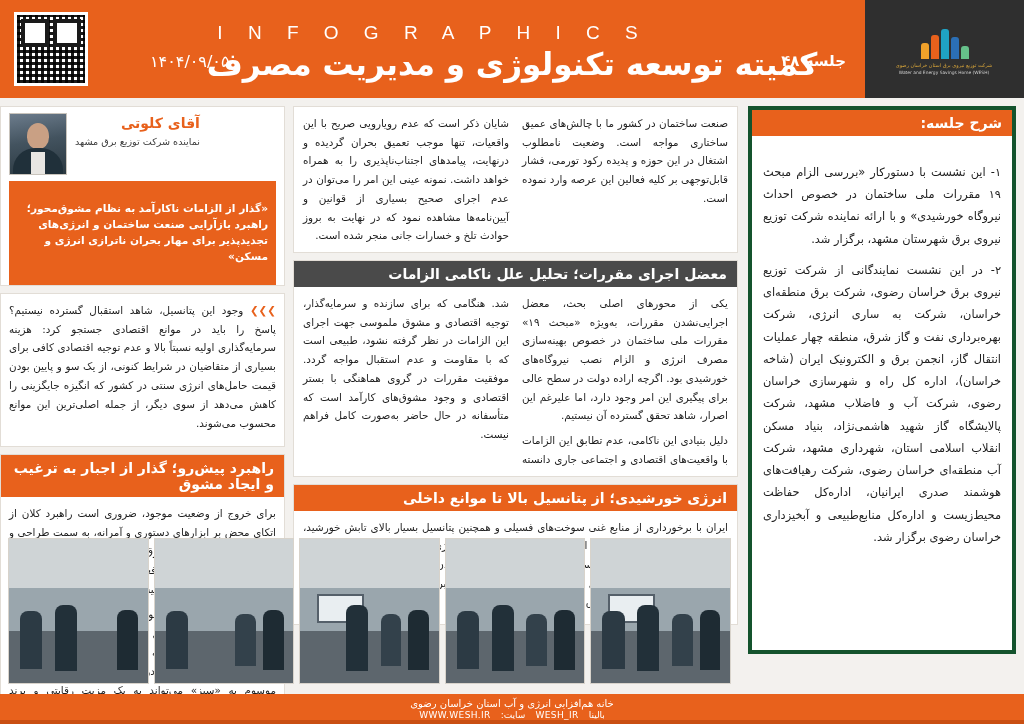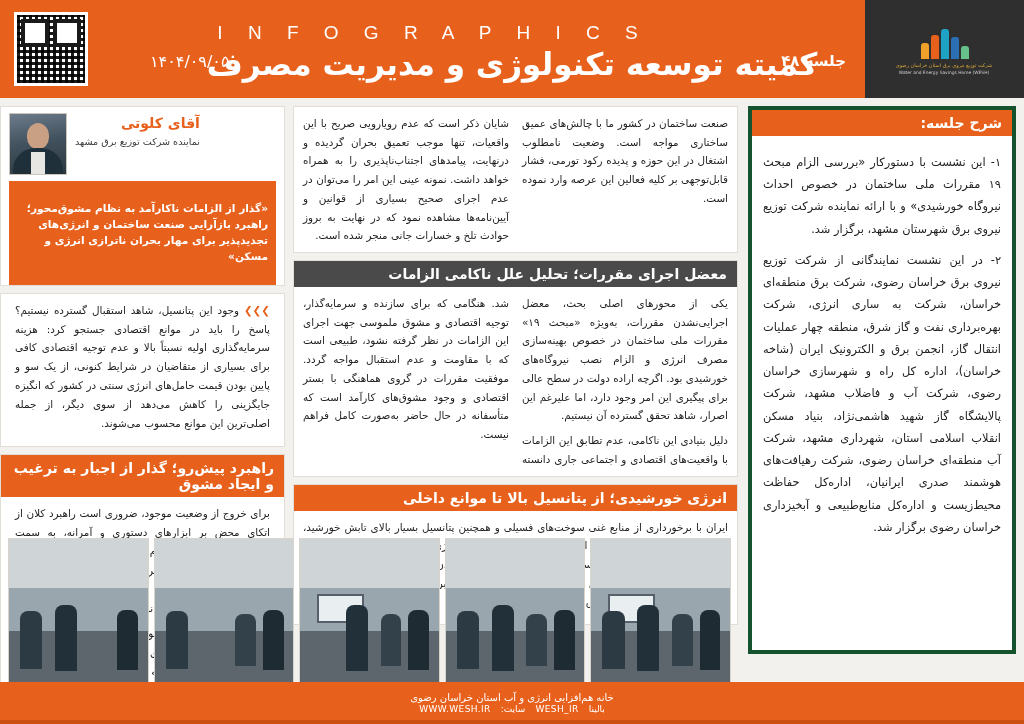--- a/index.html
+++ b/index.html
@@ -96,21 +96,21 @@
     position: absolute; top: 8px; right: 8px; width: 268px; height: 548px;
     background: #ffffff; border: 4px solid #14532d;
   }
   .sec-head {
     background: #e8611c; color: #ffffff;
     font-size: 14px; font-weight: bold;
     padding: 5px 10px; text-align: right; direction: rtl;
   }
   .sec-head.dark { background: #4a4a4a; }
   .col-right .body {
-    padding: 15px 11px; direction: rtl; text-align: justify;
+    padding: 25px 11px; direction: rtl; text-align: justify;
     font-size: 11.4px; line-height: 1.95; color: #1e1e1e;
   }
   .col-right .body p { margin-bottom: 9px; }
 
   
   .col-mid {
     position: absolute; top: 8px; right: 286px; width: 445px; height: 548px;
   }
   .mid-block { background: #ffffff; border: 1px solid #e2ddd6; margin-bottom: 7px; }
   .mid-block .body {
@@ -150,21 +150,21 @@
   .speaker-meta { direction: rtl; text-align: right; padding-top: 2px; }
   .speaker-name { color: #e8611c; font-size: 14px; font-weight: bold; }
   .speaker-role { color: #3a3a3a; font-size: 9.6px; margin-top: 4px; line-height: 1.5; }
   .left-strip {
     background: #e8611c; color: #fff; font-size: 10.6px; font-weight: bold;
     padding: 20px 8px; direction: rtl; text-align: right; line-height: 1.5;
     margin-top: 6px;
   }
   .left-block { background: #ffffff; border: 1px solid #e2ddd6; margin-bottom: 7px; }
   .left-block .body {
-    padding: 7px 14px; direction: rtl; text-align: justify;
+    padding: 7px 8px; direction: rtl; text-align: justify;
     font-size: 10.4px; line-height: 1.82; color: #1e1e1e;
   }
   .left-block .body p { margin-bottom: 6px; }
   .bullet-dots { color: #e8611c; font-weight: bold; letter-spacing: 1px; }
 
   
   .photos {
     position: absolute; bottom: 10px; left: 8px; width: 723px; height: 146px;
     display: flex; gap: 5px;
   }
@@ -177,21 +177,21 @@
   .photo .wall { position: absolute; top: 34%; left: 0; right: 0; height: 30%; background: #9aa6ad; }
   .photo .tablearea { position: absolute; bottom: 0; left: 0; right: 0; height: 36%; background: #5d666d; }
   .photo .p1 { position: absolute; bottom: 10%; left: 8%; width: 16%; height: 40%; background: #2c3a44; border-radius: 8px 8px 0 0; }
   .photo .p2 { position: absolute; bottom: 8%; left: 33%; width: 16%; height: 46%; background: #223039; border-radius: 8px 8px 0 0; }
   .photo .p3 { position: absolute; bottom: 12%; left: 58%; width: 15%; height: 36%; background: #33414b; border-radius: 8px 8px 0 0; }
   .photo .p4 { position: absolute; bottom: 9%; left: 78%; width: 15%; height: 42%; background: #1e2b33; border-radius: 8px 8px 0 0; }
   .photo .scr { position: absolute; top: 38%; left: 12%; width: 34%; height: 20%; background: #e9eef1; border: 2px solid #55606a; }
 
   
   .footer {
-    position: absolute; bottom: 0; left: 0; width: 1024px; height: 42px;
+    position: absolute; bottom: 0; left: 0; width: 1024px; height: 30px;
     background: #e8611c; color: #ffffff;
     display: flex; align-items: center; justify-content: center;
     flex-direction: column; gap: 1px; margin-top: 20px;
   }
   .footer-line1 { font-size: 10px; direction: rtl; }
   .footer-line2 { font-size: 9px; letter-spacing: 0.4px; display: flex; gap: 10px; direction: rtl; }
   .footer-bottom-bar {
     position: absolute; bottom: 0; left: 0; width: 1024px; height: 4px; background: #c94f12;
   }
 </style>

